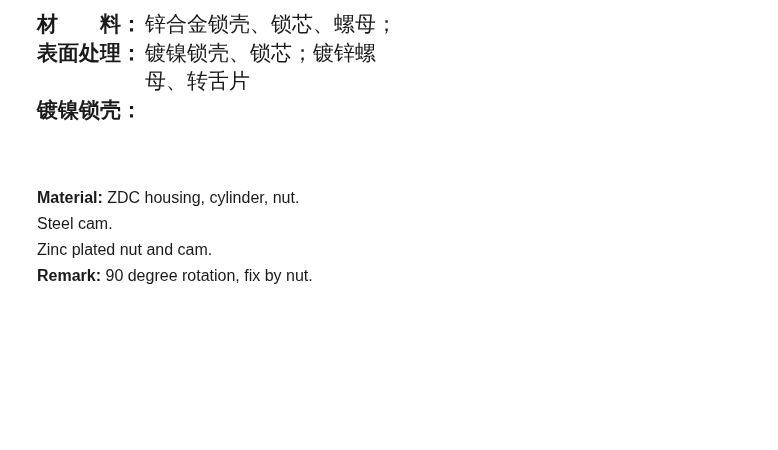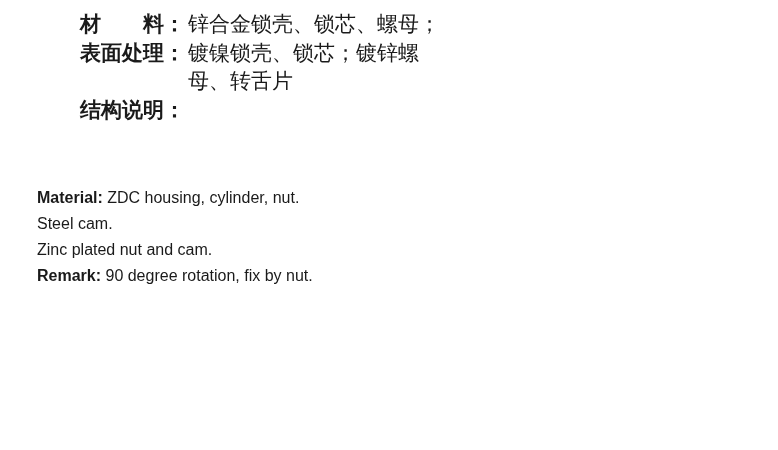--- a/index.html
+++ b/index.html
@@ -22,21 +22,20 @@
     top: 10px;
   }
   .cn-row {
     display: flex;
     font-size: 21px;
     line-height: 28.5px;
   }
   .cn-head {
     flex: 0 0 108px;
     white-space: nowrap;
-    margin-left: 43px;
   }
   .cn-label {
     font-weight: bold;
   }
   .cn-colon {
     font-weight: bold;
   }
   .cn-content {
     flex: 1 1 auto;
   }
@@ -75,21 +74,21 @@
 
     <div class="cn-row">
       <span class="cn-head"><span class="cn-label">表面处理</span><span class="cn-colon">：</span></span>
       <span class="cn-content">
         <span class="cn-line">镀镍锁壳、锁芯；镀锌螺</span>
         <span class="cn-line">母、转舌片</span>
       </span>
     </div>
 
     <div class="cn-row">
-      <span class="cn-head"><span class="cn-label">结构说明</span><span class="cn-colon">：</span></span>
+      <span class="cn-head"><span class="cn-label">镀镍锁壳</span><span class="cn-colon">：</span></span>
     </div>
 
   </section>
 
   <section class="en-specs">
 
     <div class="en-line"><b>Material:</b><span> ZDC housing, cylinder, nut.</span></div>
 
     <div class="en-line"><b></b><span>Steel cam.</span></div>
 

